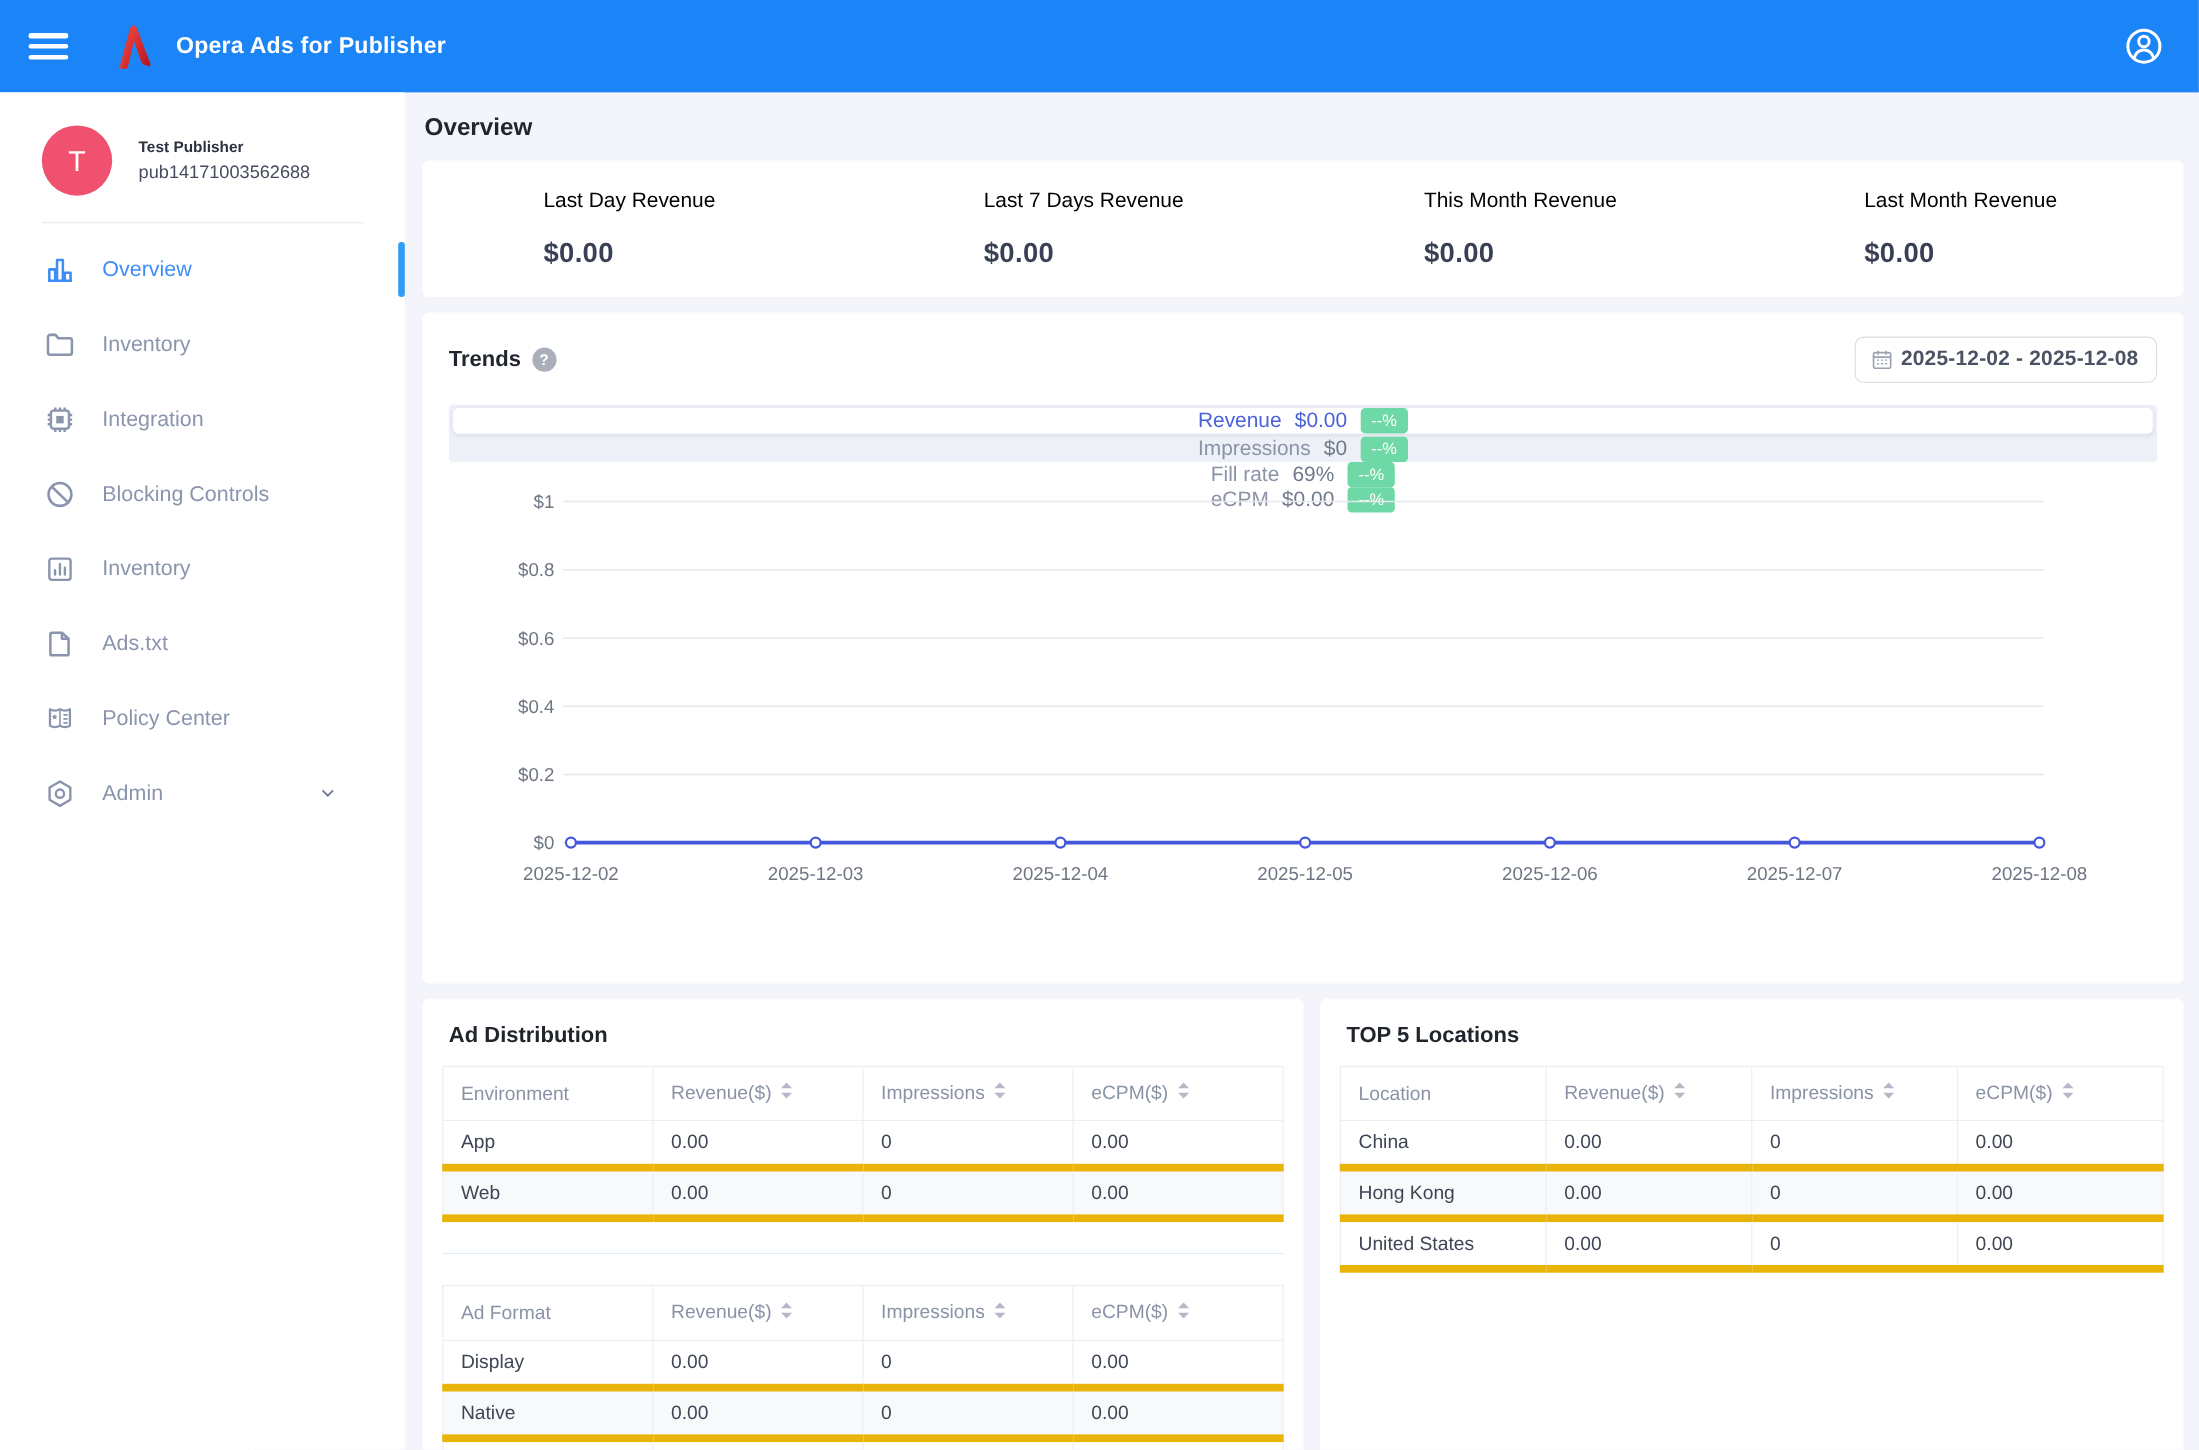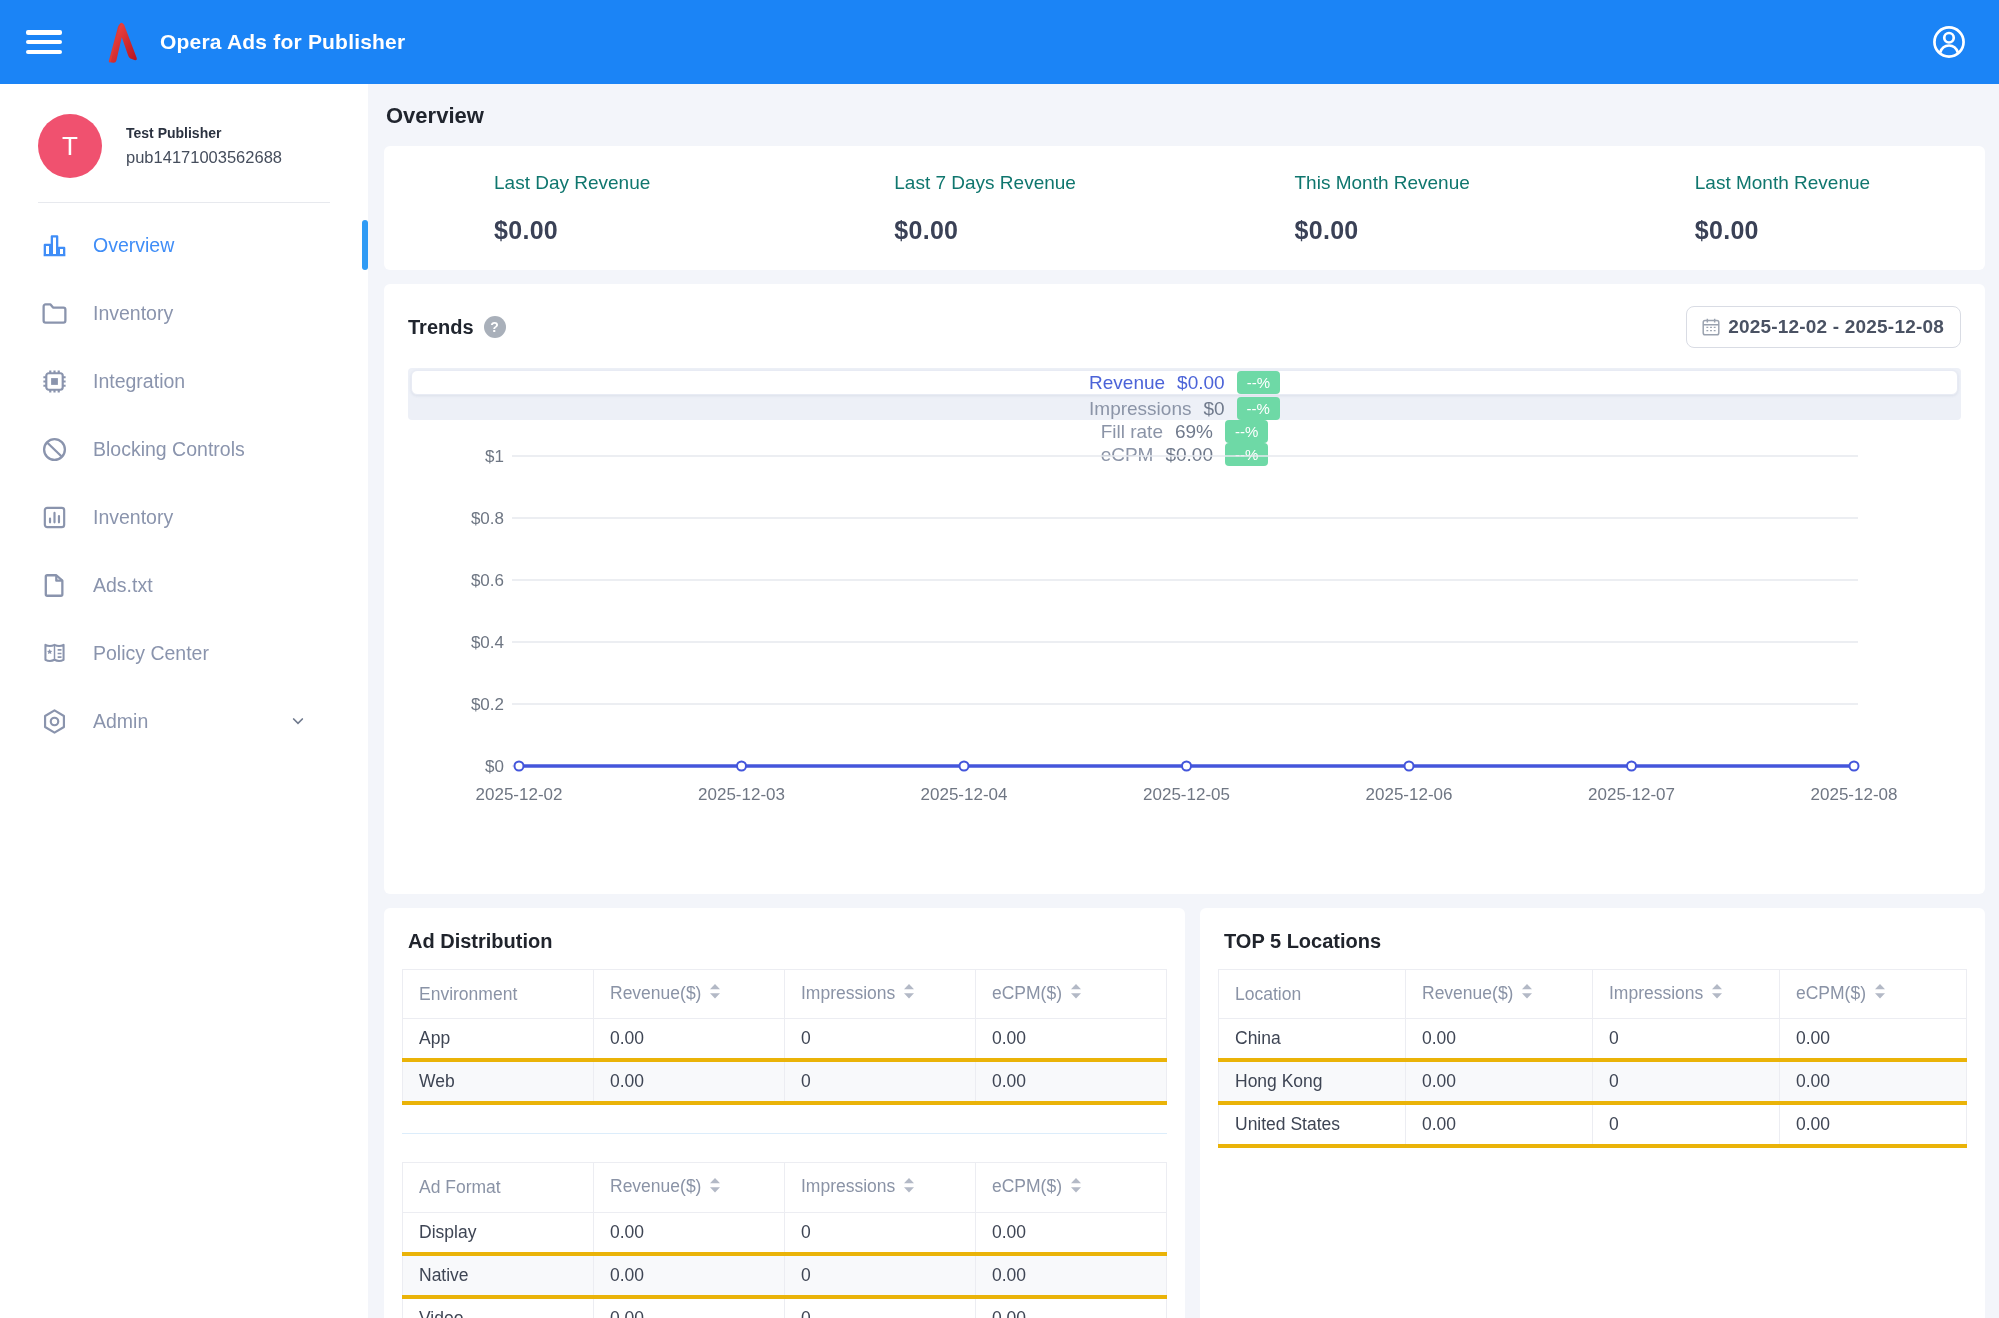--- a/index.html
+++ b/index.html
@@ -39,21 +39,21 @@
                                  background:#2f9bf5; border-radius:3px; }
   .nav-chevron { margin-left:auto; margin-right:62px; color:#707a8e; display:flex; }
   .nav-chevron svg { width:16px; height:16px; }
 
   
   .main { flex:1; padding:14px 14px 0 16px; overflow:hidden; }
   .page-title { font-size:22px; font-weight:700; color:#20252e; margin:4px 0 16px 2px; line-height:28px; }
 
   .stats-card { background:#fff; border-radius:6px; height:124px; display:flex; align-items:center; }
   .stat { flex:1; padding-left:110px; }
-  .stat-label { font-size:19px; color:#0f766e; margin-bottom:22px; }
+  .stat-label { font-size:19px; color:#000000; margin-bottom:22px; }
   .stat-value { font-size:25px; font-weight:800; color:#3a4156; letter-spacing:.3px; }
 
   .trends-card { background:#fff; border-radius:6px; margin-top:14px; height:610px; padding:22px 24px 0 24px; }
   .trends-head { display:flex; align-items:center; }
   .trends-title { font-size:20px; font-weight:700; color:#20252e; }
   .help-icon { width:22px; height:22px; border-radius:50%; background:#a9b0ba; color:#fff; font-size:14px; font-weight:700;
                display:inline-flex; align-items:center; justify-content:center; margin-left:10px; cursor:pointer; }
   .date-range { margin-left:auto; display:flex; align-items:center; border:1.5px solid #d9dce4; border-radius:8px;
                 padding:9px 16px 9px 13px; cursor:pointer; background:#fff; }
   .date-range svg { width:22px; height:22px; margin-right:6px; }
@@ -72,21 +72,21 @@
   .panel { background:#fff; border-radius:6px; padding:22px 18px; height:470px; }
   .panel-ad { width:801px; }
   .panel-loc { width:785px; }
   .panel-title { font-size:20px; font-weight:700; color:#20242c; margin:0 0 16px 6px; }
 
   table.data { width:100%; border-collapse:collapse; table-layout:fixed; border:1px solid #ecedf2; }
   table.data th { font-size:17.5px; font-weight:500; color:#8a93a6; text-align:left; padding:13px 16px;
                   border-right:1px solid #ecedf2; border-bottom:1px solid #ecedf2; background:#fff; }
   table.data th:last-child, table.data td:last-child { border-right:none; }
   table.data td { font-size:17.5px; color:#3e4554; padding:9px 16px; border-right:1px solid #ecedf2;
-                  border-bottom:4px solid #eab308; }
+                  border-bottom:7px solid #eab308; }
   table.data tbody tr:nth-child(even) { background:#f8f9fb; }
   .sort-caret { display:inline-block; vertical-align:middle; margin-left:8px; cursor:pointer; }
   .table-divider { border:none; border-top:1px solid #dcedfb; margin:28px 0 28px 0; }
 </style>
 </head>
 <body>
 
 <header class="topbar">
   <div class="hamburger">
       <span></span>

